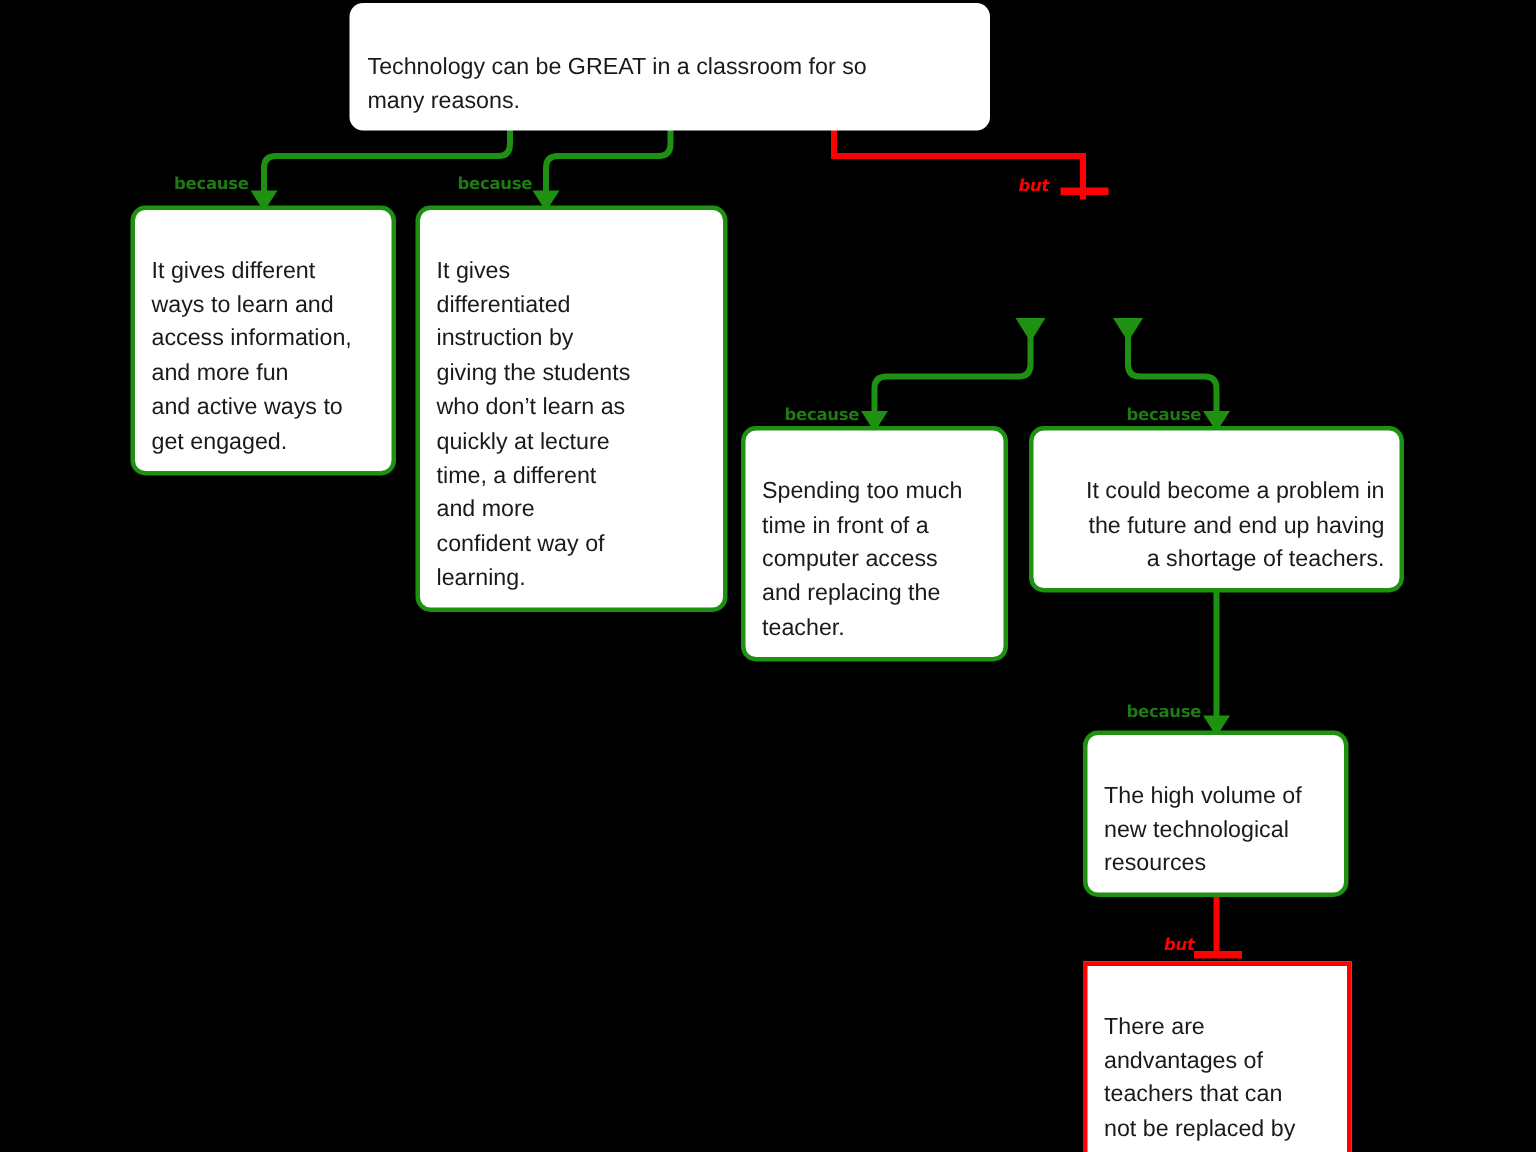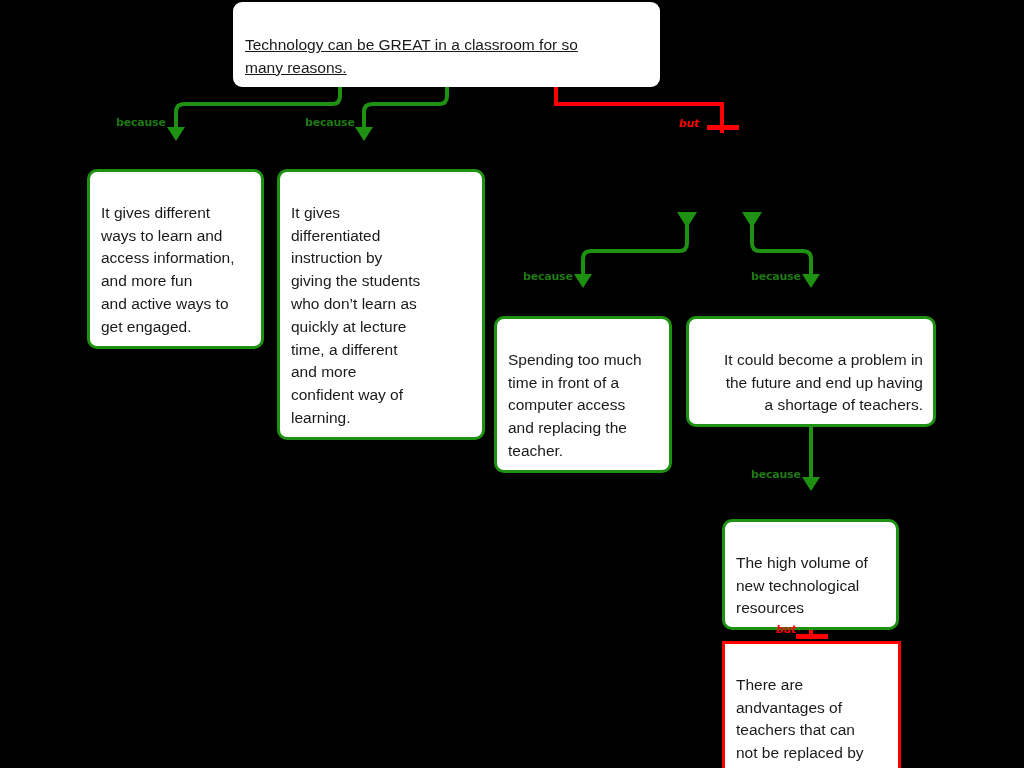--- a/index.html
+++ b/index.html
@@ -31,27 +31,25 @@
     color: #1a1a1a;
     font-size: 15.5px;
     line-height: 22.8px;
     white-space: pre-line;
     z-index: 5;
   }
   .node-root {
     border: none;
     border-radius: 9px;
     padding: 9px 12px 8px 12px;
-    text-decoration: underline;
   }
   .node-green {
     border: 3px solid #1e9113;
     border-radius: 10px;
     padding: 7px 10px 7px 11px;
-    margin-top: 32px;
   }
   .node-red {
     border: 3px solid #ff0000;
     border-radius: 0;
     padding: 7px 10px 7px 11px;
   }
   .conn-label {
     position: absolute;
     font-family: "DejaVu Sans", sans-serif;
     font-size: 11px;

